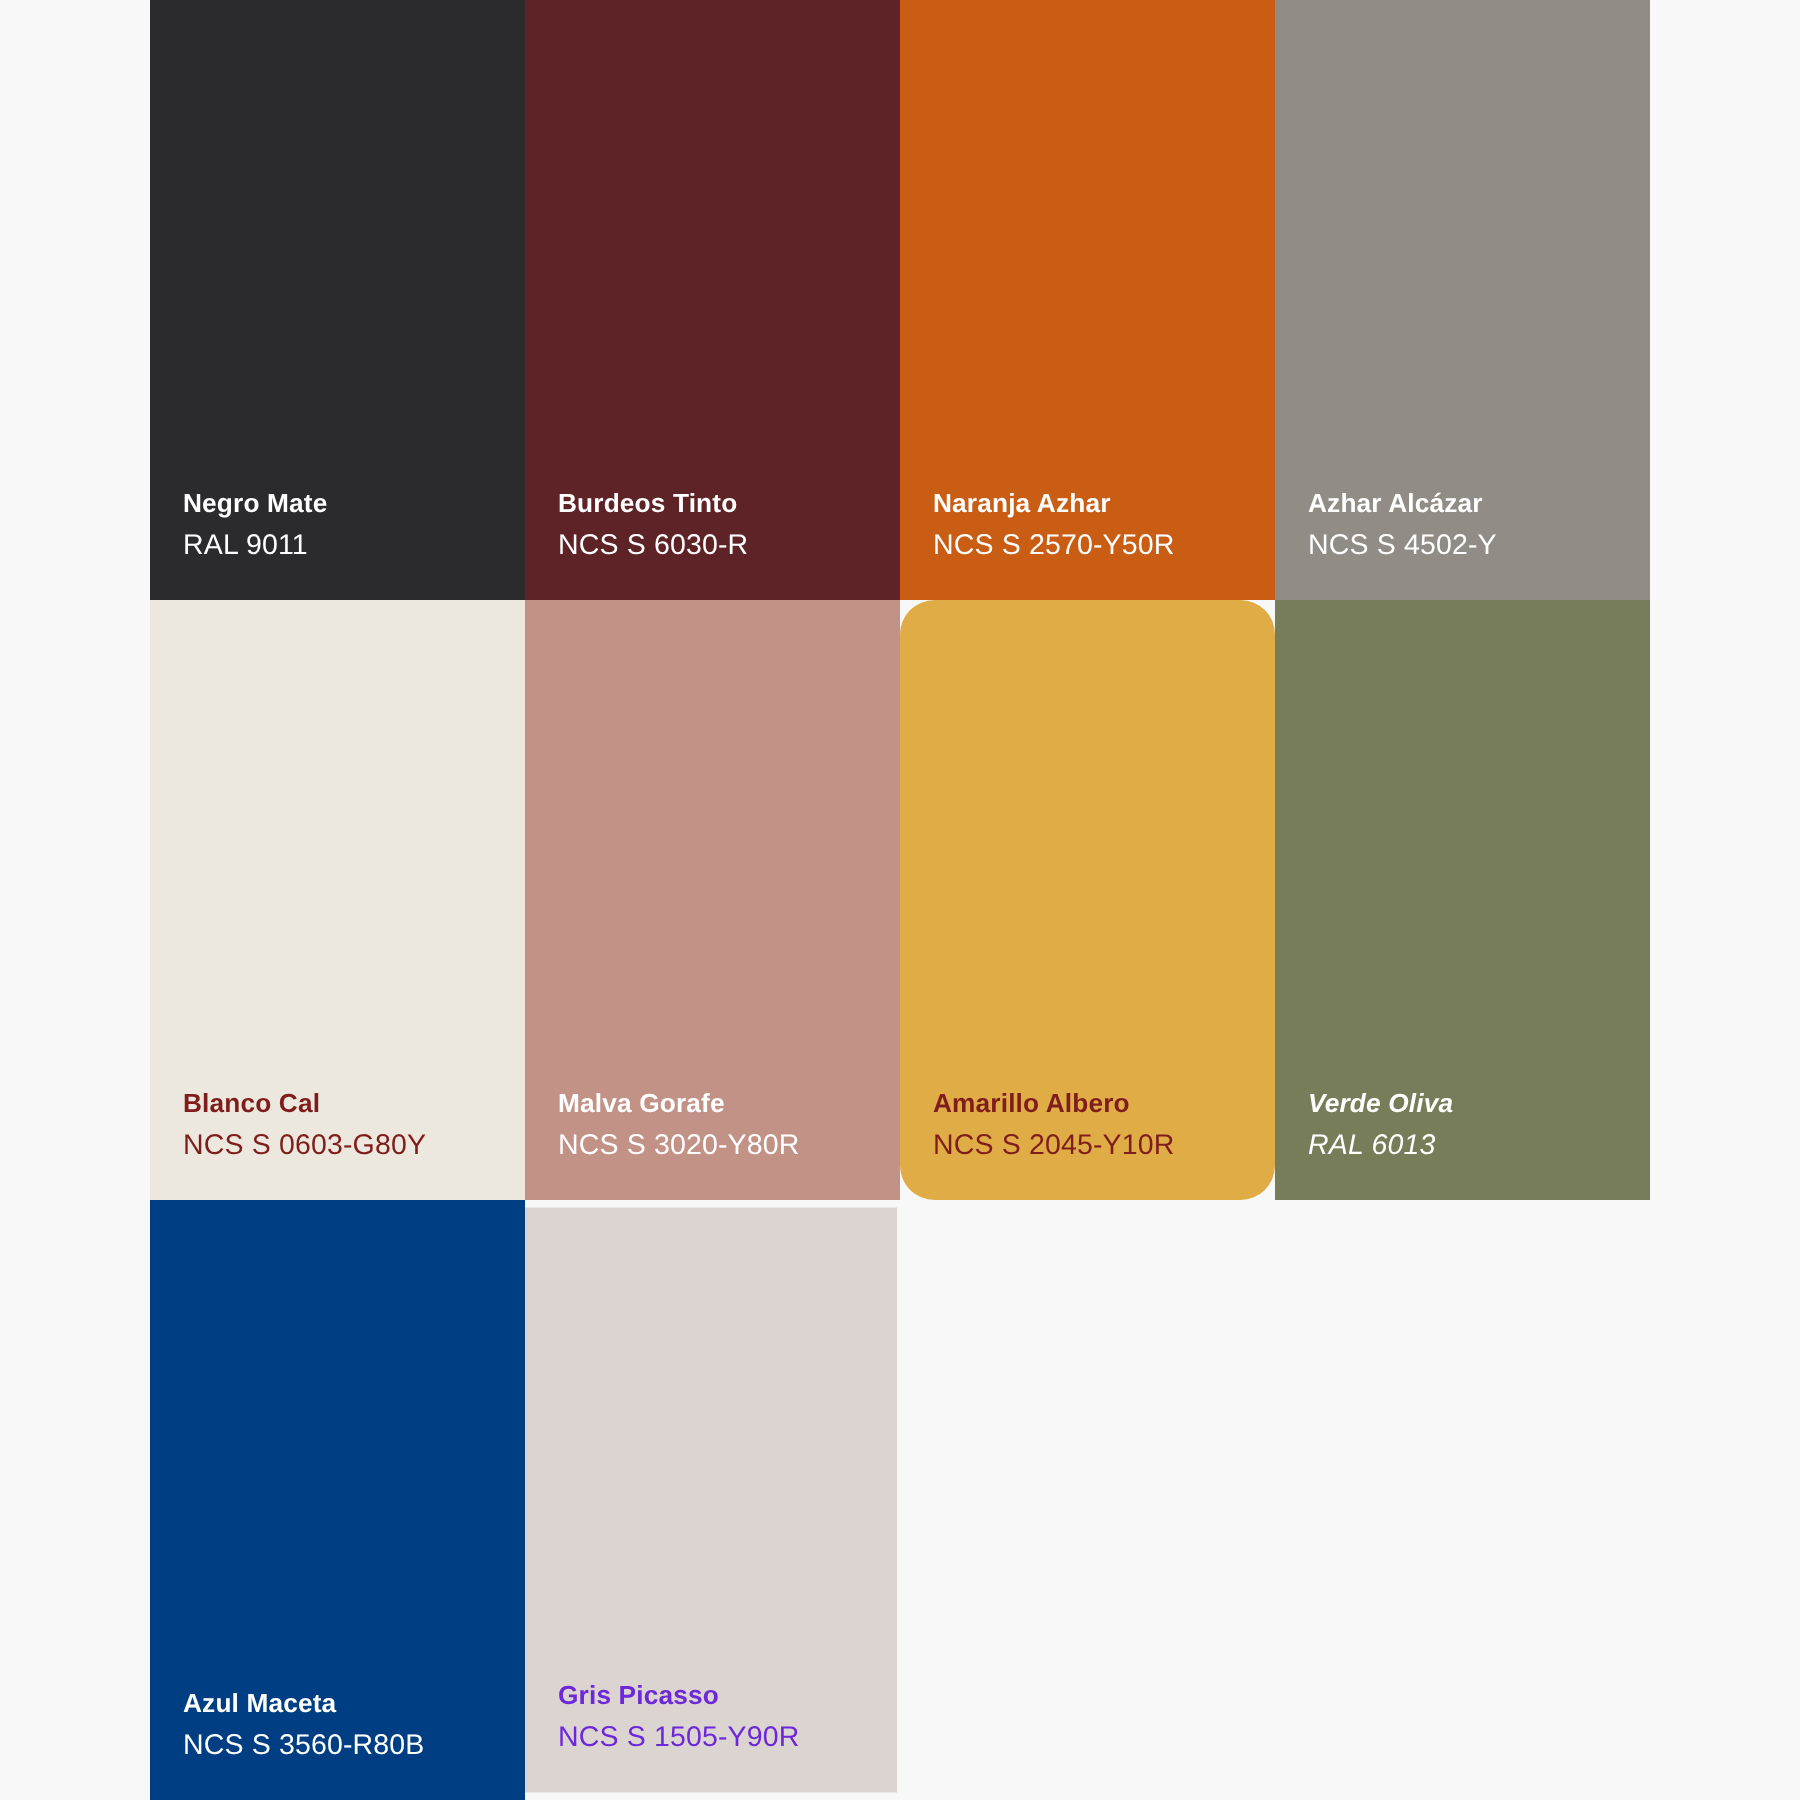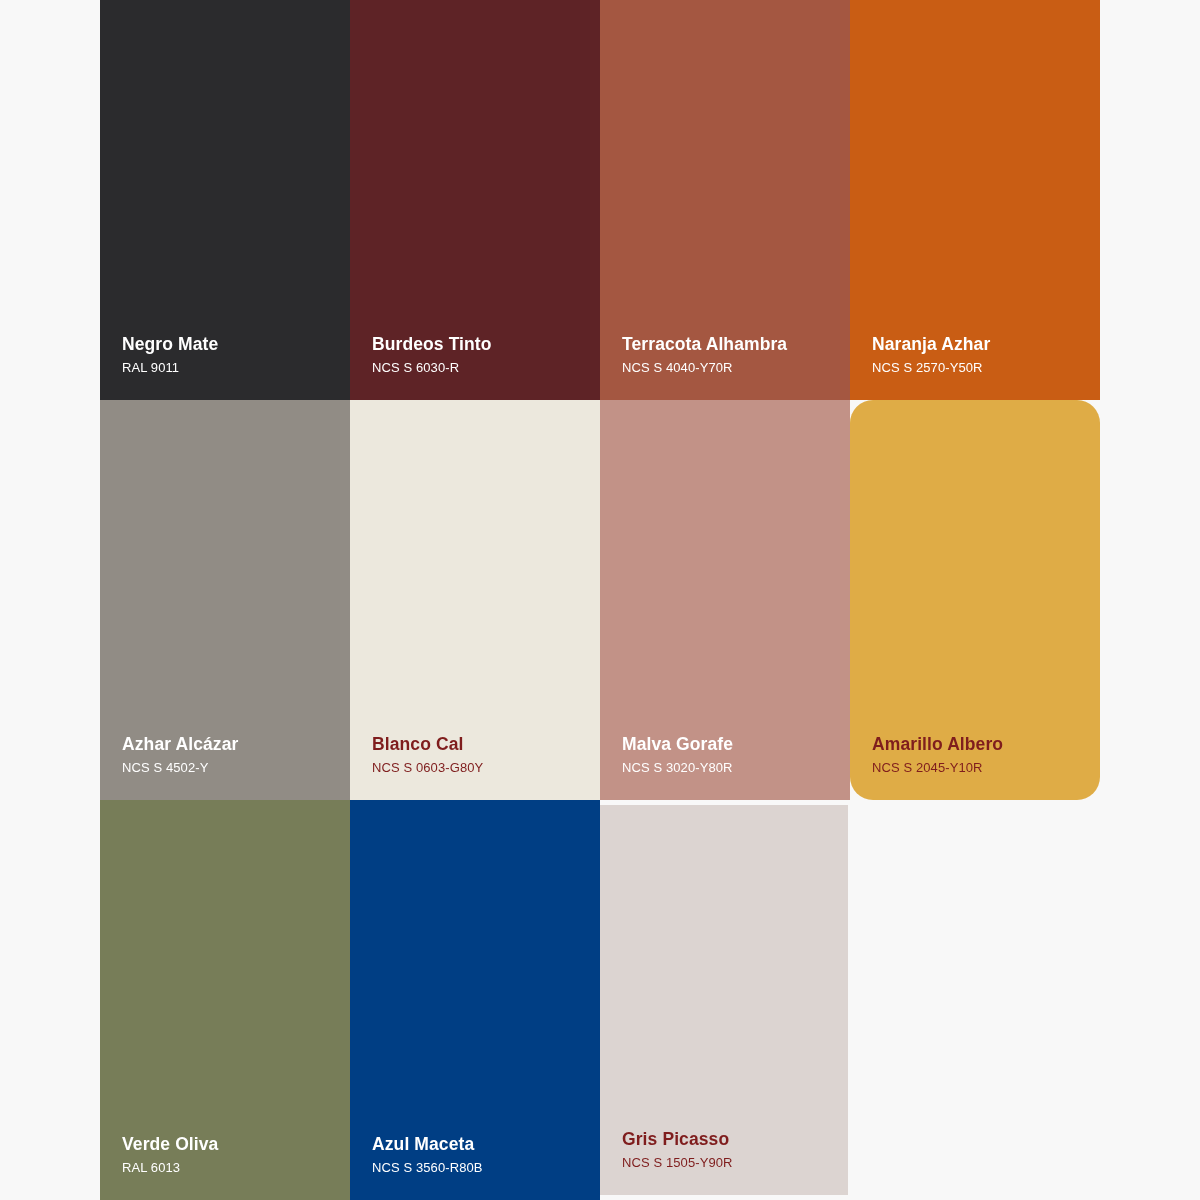--- a/index.html
+++ b/index.html
@@ -50,34 +50,34 @@
   .swatch-name {
     display: block;
     font-size: 17.5px;
     font-weight: 700;
     margin-bottom: 2px;
     white-space: nowrap;
   }
 
   .swatch-code {
     display: block;
-    font-size: 13px;
+    font-size: 19px;
     font-weight: 400;
     white-space: nowrap;
   }
 
   
   .text-light .swatch-name,
   .text-light .swatch-code { color: #ffffff; }
 
   .text-dark .swatch-name,
   .text-dark .swatch-code { color: #7f1d1d; }
 
   .text-muted .swatch-name,
-  .text-muted .swatch-code { color: #7f1d1d; }
+  .text-muted .swatch-code { color: #6d28d9; }
 
   
   .swatch.inset {
     margin-top: 5px;
     margin-bottom: 5px;
     margin-right: 2px;
   }
 </style>
 </head>
 <body>
@@ -87,26 +87,20 @@
       <div class="swatch text-light" style="background: rgb(43, 43, 45);">
         <div class="swatch-label">
           <span class="swatch-name">Negro Mate</span>
           <span class="swatch-code">RAL 9011</span>
         </div>
       </div>
       <div class="swatch text-light" style="background: rgb(94, 35, 38);">
         <div class="swatch-label">
           <span class="swatch-name">Burdeos Tinto</span>
           <span class="swatch-code">NCS S 6030-R</span>
-        </div>
-      </div>
-      <div class="swatch text-light" style="background: rgb(164, 87, 65);">
-        <div class="swatch-label">
-          <span class="swatch-name">Terracota Alhambra</span>
-          <span class="swatch-code">NCS S 4040-Y70R</span>
         </div>
       </div>
       <div class="swatch text-light" style="background: rgb(201, 93, 20);">
         <div class="swatch-label">
           <span class="swatch-name">Naranja Azhar</span>
           <span class="swatch-code">NCS S 2570-Y50R</span>
         </div>
       </div>
       <div class="swatch text-light" style="background: rgb(145, 140, 133);">
         <div class="swatch-label">
@@ -125,21 +119,21 @@
           <span class="swatch-name">Malva Gorafe</span>
           <span class="swatch-code">NCS S 3020-Y80R</span>
         </div>
       </div>
       <div class="swatch text-dark" style="background: rgb(223, 172, 70); border-radius: 23px;">
         <div class="swatch-label">
           <span class="swatch-name">Amarillo Albero</span>
           <span class="swatch-code">NCS S 2045-Y10R</span>
         </div>
       </div>
-      <div class="swatch text-light" style="background: rgb(119, 125, 88);">
+      <div class="swatch text-light" style="background: rgb(119, 125, 88); font-style: italic;">
         <div class="swatch-label">
           <span class="swatch-name">Verde Oliva</span>
           <span class="swatch-code">RAL 6013</span>
         </div>
       </div>
       <div class="swatch text-light" style="background: rgb(0, 62, 132); padding-left: 41px;">
         <div class="swatch-label">
           <span class="swatch-name">Azul Maceta</span>
           <span class="swatch-code">NCS S 3560-R80B</span>
         </div>

